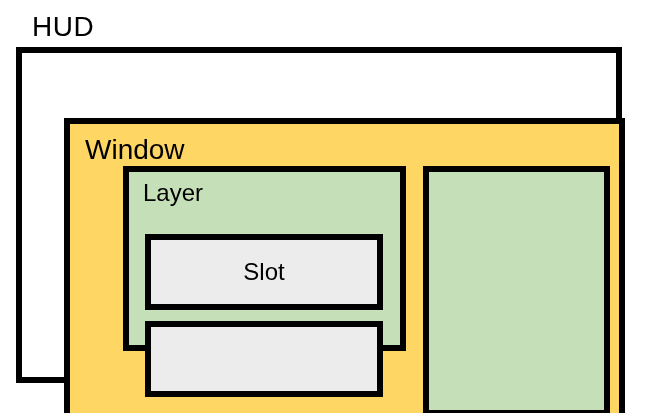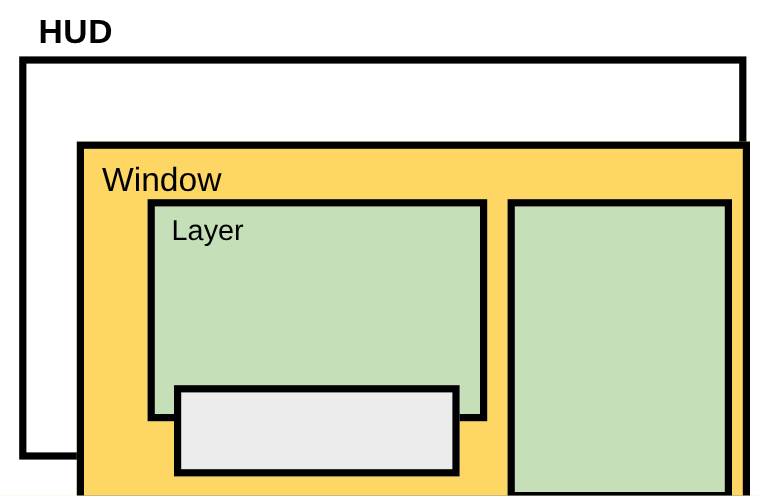--- a/index.html
+++ b/index.html
@@ -17,21 +17,21 @@
     color:#000;
     overflow:hidden;
   }
   .canvas{
     position:relative;
     width:650px; height:413px;
     background:var(--background);
   }
   .hud-label{
     position:absolute; left:32px; top:12px;
-    font-size:28px; font-weight:700; line-height:1.1;
+    font-size:28px; font-weight:400; line-height:1.1;
     letter-spacing:0.5px;
   }
   .hud-box{
     position:absolute; left:16px; top:47px;
     width:606px; height:336px;
     border:6px solid var(--border);
     background:var(--background);
   }
   .window-box{
     position:absolute; left:42px; top:65px;
@@ -81,20 +81,23 @@
 
   <div class="hud-box">
 
     <div class="window-box">
 
       <div class="window-label">Window</div>
 
       <div class="layer-box">
         <div class="layer-label">Layer</div>
 
+        <div class="slot-box slot-1">
+          <span class="slot-label">Slot</span>
+        </div>
 
         <div class="slot-box slot-2"></div>
       </div>
 
       <div class="layer-box-right"></div>
 
     </div>
   </div>
 </div>
 

